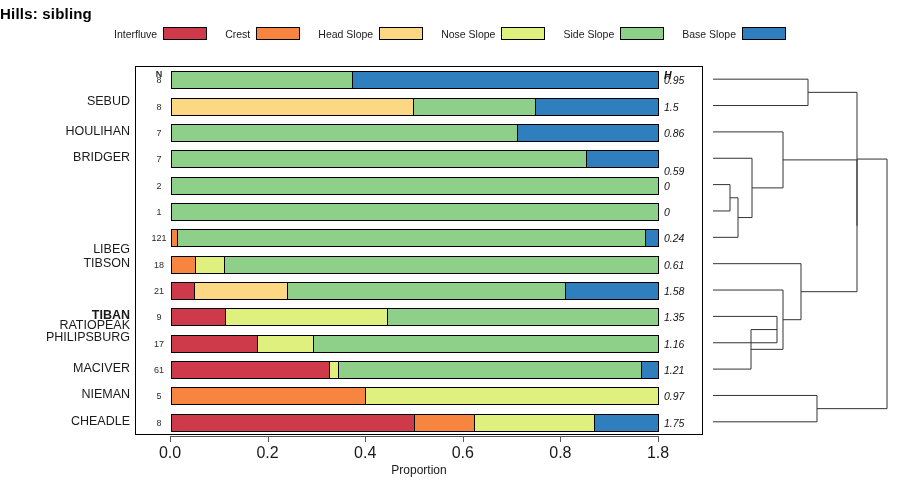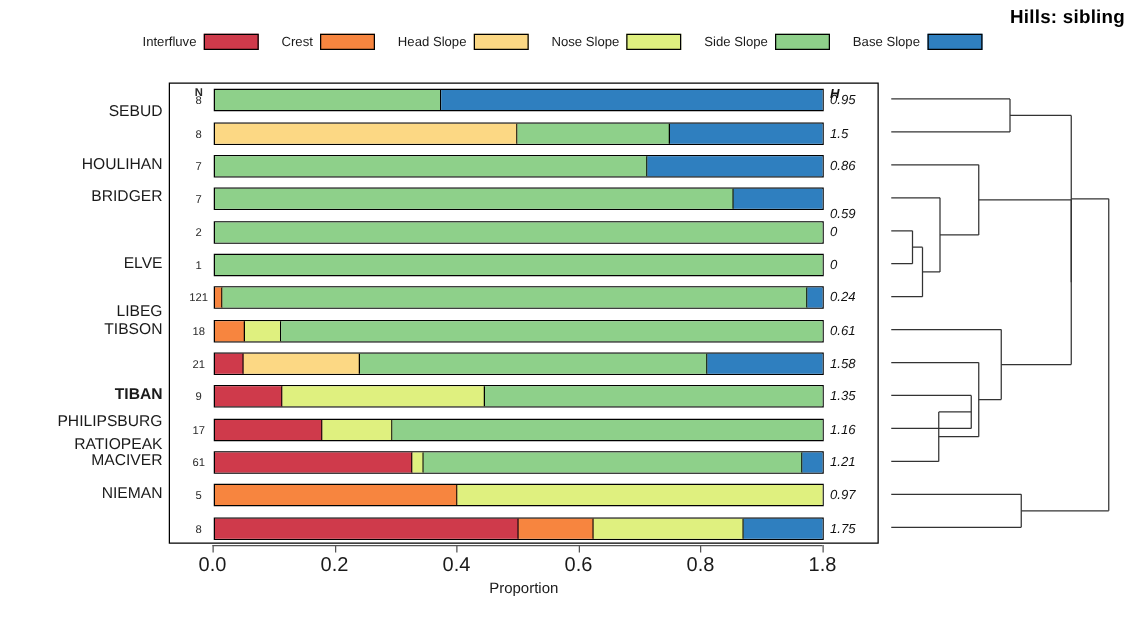--- a/index.html
+++ b/index.html
@@ -10,21 +10,21 @@
     font-family: "Liberation Sans", sans-serif;
     color: #000;
     overflow: hidden;
     position: relative;
   }
 
   
   #title {
     position: absolute;
     left: 0; top: 5px; width: 900px;
-    text-align: right;
+    text-align: left;
     font-size: 15px;
     font-weight: bold;
     letter-spacing: 0.2px;
   }
 
   
   #legend {
     position: absolute;
     left: 0; top: 27px; width: 900px;
     display: flex;
@@ -177,31 +177,31 @@
       <span class="legend-label">Side Slope</span>
       <span class="legend-swatch" style="background: rgb(142, 208, 138);"></span>
     </div>
     <div class="legend-item">
       <span class="legend-label">Base Slope</span>
       <span class="legend-swatch" style="background: rgb(47, 127, 191);"></span>
     </div>
   </div>
 
 <div id="ylabels">
-    <div class="y-label" style="top: 16px;">SEBUD</div>
+    <div class="y-label" style="top: 28px;">SEBUD</div>
     <div class="y-label" style="top: 57.8929px;">HOULIHAN</div>
     <div class="y-label" style="top: 84.25px;">BRIDGER</div>
-    <div class="y-label" style="top: 136.964px;">ELVE</div>
     <div class="y-label" style="top: 176px;">LIBEG</div>
     <div class="y-label" style="top: 189.679px;">TIBSON</div>
     <div class="y-label" style="top: 216.036px; margin-top: 48px;">PHILIPSBURG</div>
     <div class="y-label bold" style="top: 242.393px;">TIBAN</div>
-    <div class="y-label" style="top: 282px;">RATIOPEAK</div>
+    <div class="y-label" style="top: 252px;">RATIOPEAK</div>
     <div class="y-label" style="top: 295.107px;">MACIVER</div>
     <div class="y-label" style="top: 321.464px;">NIEMAN</div>
+    <div class="y-label" style="top: 347.821px;">CHEADLE</div>
   </div>
 
 <div id="panel">
   <div id="bars">
       <div class="n-label col-head" style="top: 2px;">N</div>
       <div class="h-label col-head" style="top: 2px; font-style: italic;">H</div>
       <div class="bar-row" style="top: 4.17857px;">
         <div class="bar-track">
           <div class="seg" style="flex: 0 0 37.2%; background: rgb(142, 208, 138);"></div>
           <div class="seg" style="flex: 0 0 62.8%; background: rgb(47, 127, 191);"></div>

